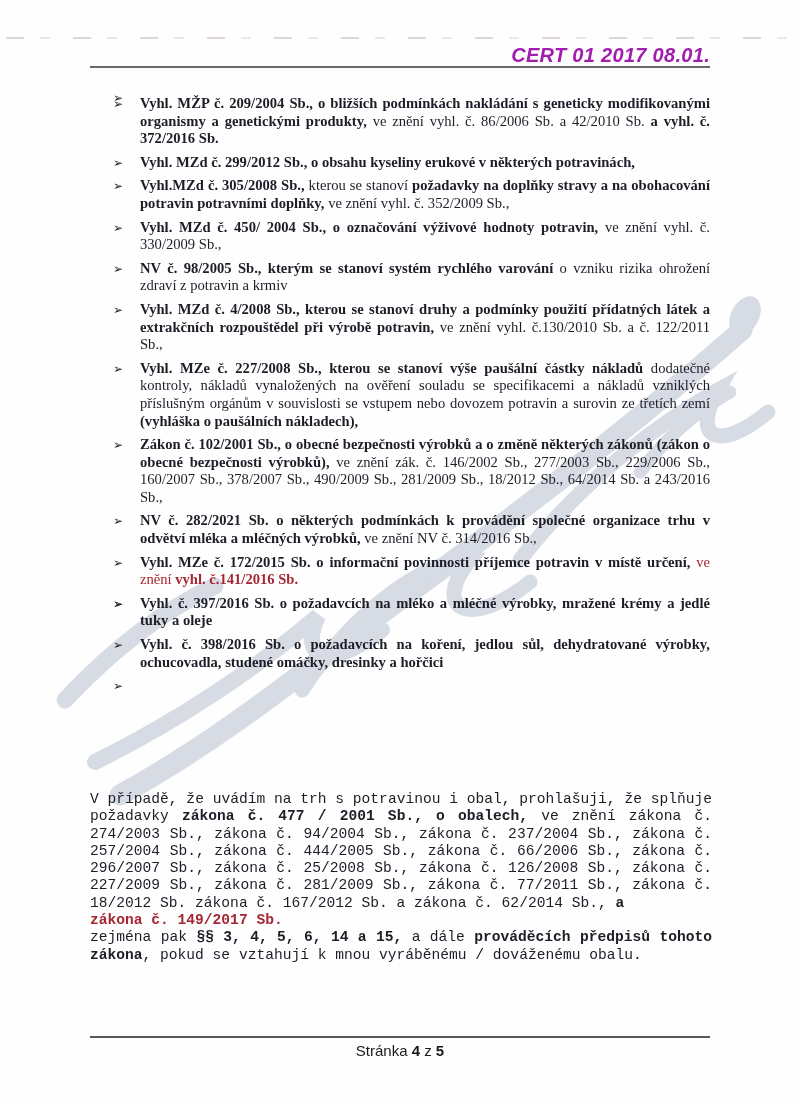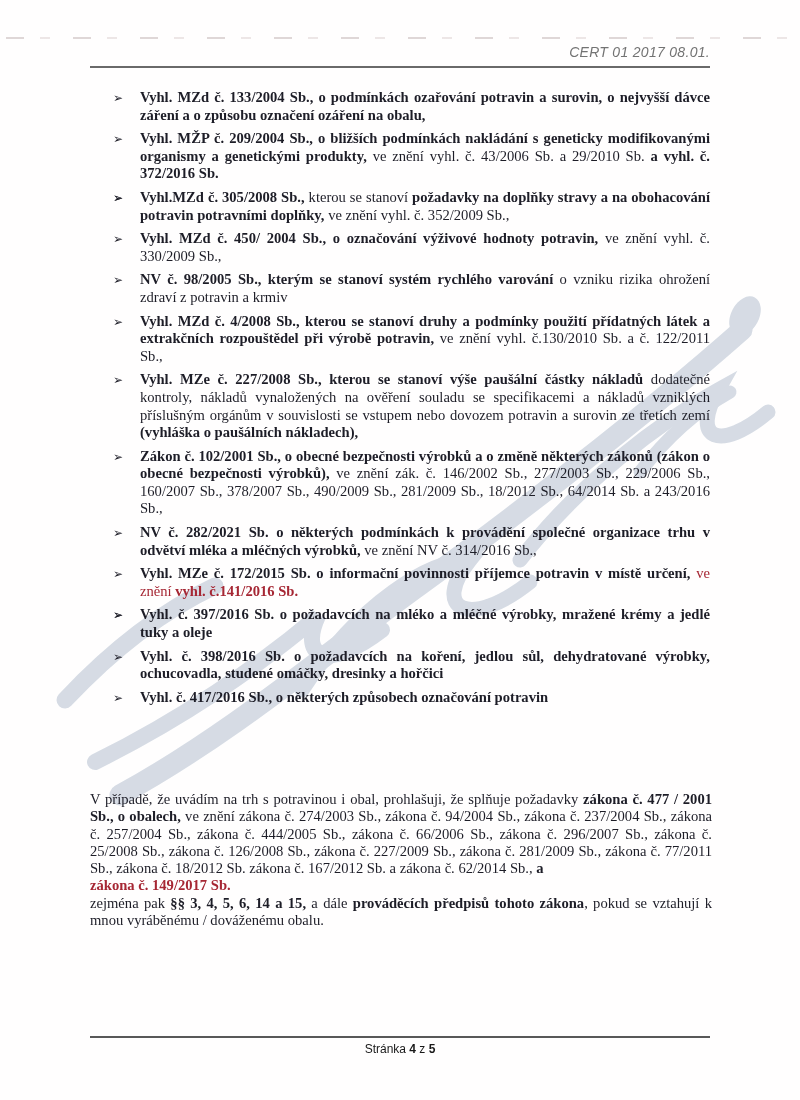--- a/index.html
+++ b/index.html
@@ -12,42 +12,42 @@
   .content{position:relative;z-index:1;}
   .scan-artifact-top{
     position:absolute;top:37px;left:6px;right:6px;height:2px;opacity:.8;
     background:repeating-linear-gradient(90deg,
       rgba(205,193,193,.8) 0 18px, rgba(255,255,255,0) 18px 34px,
       rgba(214,200,200,.55) 34px 44px, rgba(255,255,255,0) 44px 67px);
   }
   .doc-code{
     position:absolute;top:44px;right:90px;
     font-family:"Liberation Sans",sans-serif;font-style:italic;
-    font-size:14px;color:#737373;letter-spacing:.3px;
+    font-size:20px;color:#a21caf;letter-spacing:.3px;font-weight:bold;
   }
   .header-rule{position:absolute;top:66px;left:90px;width:620px;height:0;border-top:2px solid var(--rule,#6a6a6a);}
   .reg-list{position:absolute;top:89px;left:90px;width:620px;margin:0;padding:0;list-style:none;}
   .reg-list li{
     position:relative;padding-left:50px;margin:0 0 6px 0;
     text-align:justify;font-size:14.6px;line-height:17.6px;
   }
   .reg-list li .bullet{
     position:absolute;left:23px;top:1px;font-size:12px;
     font-family:"DejaVu Sans",sans-serif;font-weight:normal;
   }
   .seg-b{font-weight:bold;}
   .seg-red{color:var(--red,#a62734);}
   .closing{
     position:absolute;top:791px;left:90px;width:622px;margin:0;
-    text-align:justify;font-size:14.6px;line-height:17.3px;
+    text-align:justify;font-size:14.6px;line-height:17.3px;font-family:Liberation Mono, monospace;
   }
   .footer-rule{position:absolute;top:1036px;left:90px;width:620px;height:0;border-top:2px solid #585858;}
   .footer-text{
     position:absolute;top:1042px;left:90px;width:620px;text-align:center;
-    font-family:"Liberation Sans",sans-serif;font-size:12px;color:#191919;
+    font-family:"Liberation Sans",sans-serif;font-size:15px;color:#191919;
   }
 </style>
 </head>
 <body>
 
 <div class="page">
 
   <svg class="watermark" width="800" height="1100" viewBox="0 0 800 1100">
     <g stroke="#cfd6e0" fill="none" stroke-linecap="round" opacity="0.85">
       <path d="M120 795 C 230 735, 330 650, 420 585 S 640 420, 742 330" stroke-width="21"></path>
@@ -60,35 +60,35 @@
     </g>
   </svg>
 
   <div class="content">
     <div class="scan-artifact-top"></div>
 
     <div class="doc-code">CERT 01 2017 08.01.</div>
     <div class="header-rule"></div>
 
     <ul class="reg-list" id="reg-list">
-        <li><span class="bullet">➢</span><span class="seg-b ">Vyhl. MZd č. 133/2004 Sb., o podmínkách ozařování potravin a surovin, o nejvyšší dávce záření a o způsobu označení ozáření na obalu,</span></li>
-        <li><span class="bullet">➢</span><span class="seg-b ">Vyhl. MŽP č. 209/2004 Sb., o bližších podmínkách nakládání s geneticky modifikovanými organismy a genetickými produkty,</span><span class=""> ve znění vyhl. č. 43/2006 Sb. a 29/2010 Sb. </span><span class="seg-b ">a vyhl. č. 372/2016 Sb.</span></li>
         <li><span class="bullet">➢</span></li>
+        <li><span class="bullet">➢</span><span class="seg-b ">Vyhl. MŽP č. 209/2004 Sb., o bližších podmínkách nakládání s geneticky modifikovanými organismy a genetickými produkty,</span><span class=""> ve znění vyhl. č. 86/2006 Sb. a 42/2010 Sb. </span><span class="seg-b ">a vyhl. č. 372/2016 Sb.</span></li>
+        <li><span class="bullet">➢</span><span class="seg-b ">Vyhl. MZd č. 299/2012 Sb., o obsahu kyseliny erukové v některých potravinách,</span></li>
         <li><span class="bullet">➢</span><span class="seg-b ">Vyhl.MZd č. 305/2008 Sb.,</span><span class=""> kterou se stanoví </span><span class="seg-b ">požadavky na doplňky stravy a na obohacování potravin potravními doplňky,</span><span class=""> ve znění vyhl. č. 352/2009 Sb.,</span></li>
         <li><span class="bullet">➢</span><span class="seg-b ">Vyhl. MZd č. 450/ 2004 Sb., o označování výživové hodnoty potravin,</span><span class=""> ve znění vyhl. č. 330/2009 Sb.,</span></li>
         <li><span class="bullet">➢</span><span class="seg-b ">NV č. 98/2005 Sb., kterým se stanoví systém rychlého varování</span><span class=""> o vzniku rizika ohrožení zdraví z potravin a krmiv</span></li>
         <li><span class="bullet">➢</span><span class="seg-b ">Vyhl. MZd č. 4/2008 Sb., kterou se stanoví druhy a podmínky použití přídatných látek a extrakčních rozpouštědel při výrobě potravin,</span><span class=""> ve znění vyhl. č.130/2010 Sb. a č. 122/2011 Sb.,</span></li>
         <li><span class="bullet">➢</span><span class="seg-b ">Vyhl. MZe č. 227/2008 Sb., kterou se stanoví výše paušální částky nákladů</span><span class=""> dodatečné kontroly, nákladů vynaložených na ověření souladu se specifikacemi a nákladů vzniklých příslušným orgánům v souvislosti se vstupem nebo dovozem potravin a surovin ze třetích zemí </span><span class="seg-b ">(vyhláška o paušálních nákladech),</span></li>
         <li><span class="bullet">➢</span><span class="seg-b ">Zákon č. 102/2001 Sb., o obecné bezpečnosti výrobků a o změně některých zákonů (zákon o obecné bezpečnosti výrobků),</span><span class=""> ve znění zák. č. 146/2002 Sb., 277/2003 Sb., 229/2006 Sb., 160/2007 Sb., 378/2007 Sb., 490/2009 Sb., 281/2009 Sb., 18/2012 Sb., 64/2014 Sb. a 243/2016 Sb.,</span></li>
         <li><span class="bullet">➢</span><span class="seg-b ">NV č. 282/2021 Sb. o některých podmínkách k provádění společné organizace trhu v odvětví mléka a mléčných výrobků,</span><span class=""> ve znění NV č. 314/2016 Sb.,</span></li>
         <li><span class="bullet">➢</span><span class="seg-b ">Vyhl. MZe č. 172/2015 Sb. o informační povinnosti příjemce potravin v místě určení,</span><span class="seg-red"> ve znění </span><span class="seg-b seg-red">vyhl. č.141/2016 Sb.</span></li>
         <li><span class="bullet">➢</span></li>
         <li><span class="bullet">➢</span><span class="seg-b ">Vyhl. č. 397/2016 Sb. o požadavcích na mléko a mléčné výrobky, mražené krémy a jedlé tuky a oleje</span></li>
         <li><span class="bullet">➢</span><span class="seg-b ">Vyhl. č. 398/2016 Sb. o požadavcích na koření, jedlou sůl, dehydratované výrobky, ochucovadla, studené omáčky, dresinky a hořčici</span></li>
-        <li><span class="bullet">➢</span><span class="seg-b ">Vyhl. č. 417/2016 Sb., o některých způsobech označování potravin</span></li>
+        <li><span class="bullet">➢</span></li>
       </ul>
 
     <p class="closing" id="closing-paragraph"><span class="">V případě, že uvádím na trh s potravinou i obal, prohlašuji, že splňuje požadavky </span><span class="seg-b ">zákona č. 477 / 2001 Sb., o obalech,</span><span class=""> ve znění zákona č. 274/2003 Sb., zákona č. 94/2004 Sb., zákona č. 237/2004 Sb., zákona č. 257/2004 Sb., zákona č. 444/2005 Sb., zákona č. 66/2006 Sb., zákona č. 296/2007 Sb., zákona č. 25/2008 Sb., zákona č. 126/2008 Sb., zákona č. 227/2009 Sb., zákona č. 281/2009 Sb., zákona č. 77/2011 Sb., zákona č. 18/2012 Sb. zákona č. 167/2012 Sb. a zákona č. 62/2014 Sb., </span><span class="seg-b ">a</span><br><span class="seg-b seg-red">zákona č. 149/2017 Sb.</span><br><span class="">zejména pak </span><span class="seg-b ">§§ 3, 4, 5, 6, 14 a 15,</span><span class=""> a dále </span><span class="seg-b ">prováděcích předpisů tohoto zákona</span><span class="">, pokud se vztahují k mnou vyráběnému / dováženému obalu.</span></p>
 
     <div class="footer-rule"></div>
     <div class="footer-text" id="footer-text"><span class="">Stránka </span><span class="seg-b ">4</span><span class=""> z </span><span class="seg-b ">5</span></div>
   </div>
 </div>
 
 </body></html>

